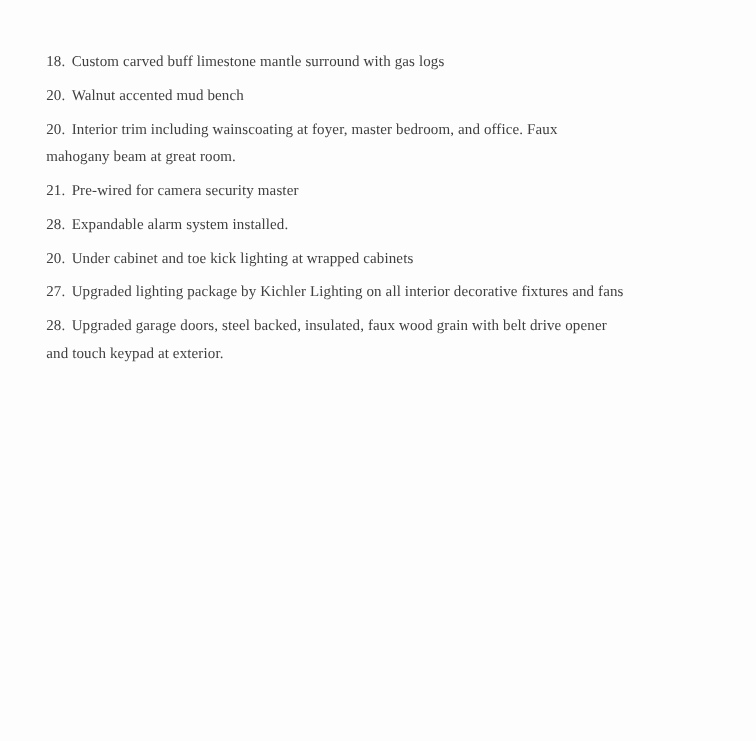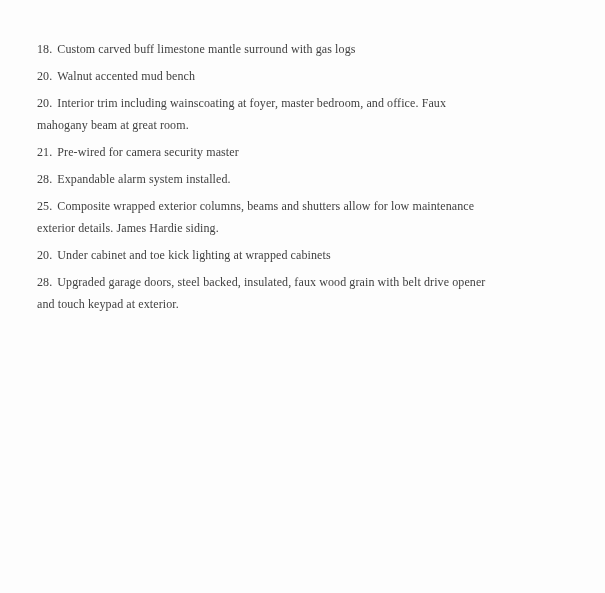--- a/index.html
+++ b/index.html
@@ -55,28 +55,27 @@
   <p class="item">
     <span class="num">21.</span><span class="txt">Pre-wired for camera security master</span>
   </p>
 
   <p class="item">
     <span class="num">28.</span><span class="txt">Expandable alarm system installed.</span>
   </p>
 
 
 
-  <p class="item">
-    <span class="num">25.</span><span class="txt">Composite wrapped exterior columns, beams and shutters allow for low maintenance
-exterior details. James Hardie siding.</span>
-  </p>
 
   <p class="item">
     <span class="num">20.</span><span class="txt">Under cabinet and toe kick lighting at wrapped cabinets</span>
   </p>
 
+  <p class="item">
+    <span class="num">27.</span><span class="txt">Upgraded lighting package by Kichler Lighting on all interior decorative fixtures and fans</span>
+  </p>
 
   <p class="item">
     <span class="num">28.</span><span class="txt">Upgraded garage doors, steel backed, insulated, faux wood grain with belt drive opener
 and touch keypad at exterior.</span>
   </p>
 
 </div>
 
 </body></html>

